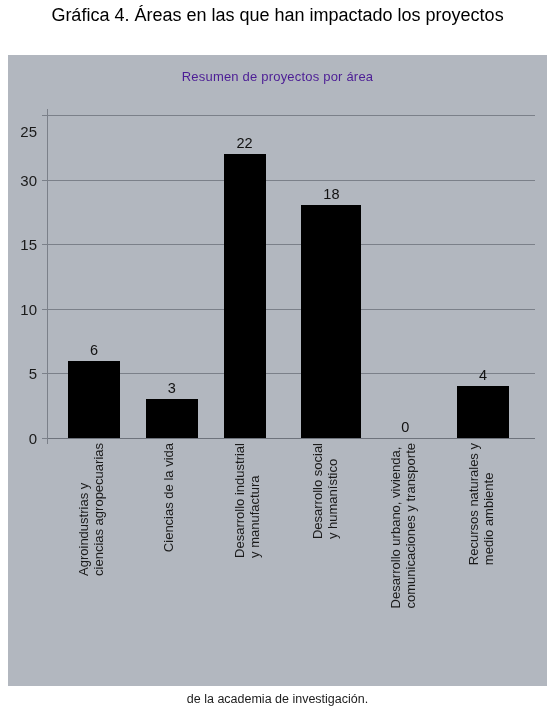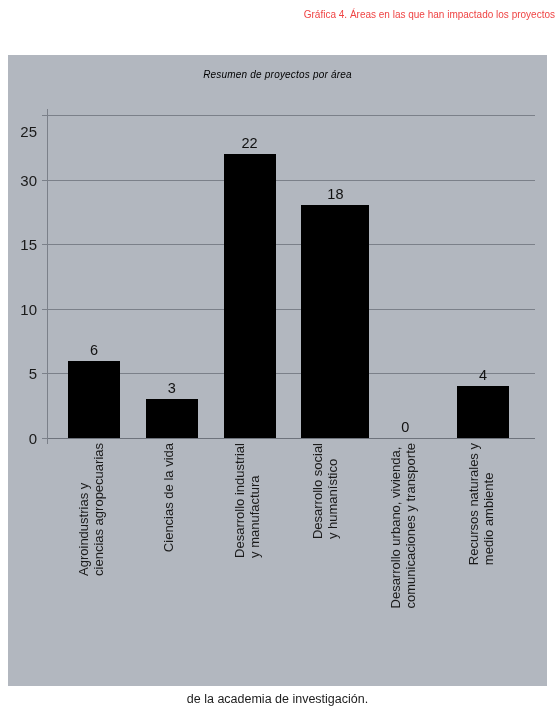--- a/index.html
+++ b/index.html
@@ -21,47 +21,46 @@
     width: 555px;
     height: 724px;
   }
 
   
   .fig-caption {
     position: absolute;
     left: 0;
     top: 6px;
     width: 555px;
-    text-align: right;
-    font-size: 10px;
+    text-align: center;
+    font-size: 18px;
     line-height: 18px;
-    color: #ef4444;
+    color: #000000;
   }
   .fig-caption .cap-line { display: block; }
 
   
   .chart-panel {
     position: absolute;
     left: 8px;
     top: 55px;
     width: 539px;
     height: 631px;
     background: #b2b7bf;
   }
 
   .chart-title {
     position: absolute;
     left: 0;
     top: 14px;
     width: 539px;
     text-align: center;
-    font-size: 10px;
-    color: #000000;
+    font-size: 13px;
+    color: #4c1d95;
     letter-spacing: 0.2px;
-    font-style: italic;
   }
 
   
   
   .plot {
     position: absolute;
     left: 40px;     
     top: 60px;      
     width: 487px;   
     height: 323px;  
@@ -198,25 +197,25 @@
       <div class="y-label" style="top:323px;">0</div>
 
       <div class="bar" style="left:20px; width:52px; height:77.5px;">
         <span class="bar-value">6</span>
       </div>
 
       <div class="bar" style="left:97.8px; width:52px; height:38.8px;">
         <span class="bar-value">3</span>
       </div>
 
-      <div class="bar" style="left:175.6px; width:52px; height:284.2px;">
+      <div class="bar" style="left:175.6px; width:42px; height:284.2px;">
         <span class="bar-value">22</span>
       </div>
 
-      <div class="bar" style="left:253.4px; width:68px; height:232.6px;">
+      <div class="bar" style="left:253.4px; width:60px; height:232.6px;">
         <span class="bar-value">18</span>
       </div>
 
       <div class="bar" style="left:331.2px; width:52px; height:0px;">
         <span class="bar-value">0</span>
       </div>
 
       <div class="bar" style="left:409px; width:52px; height:51.7px;">
         <span class="bar-value">4</span>
       </div>

